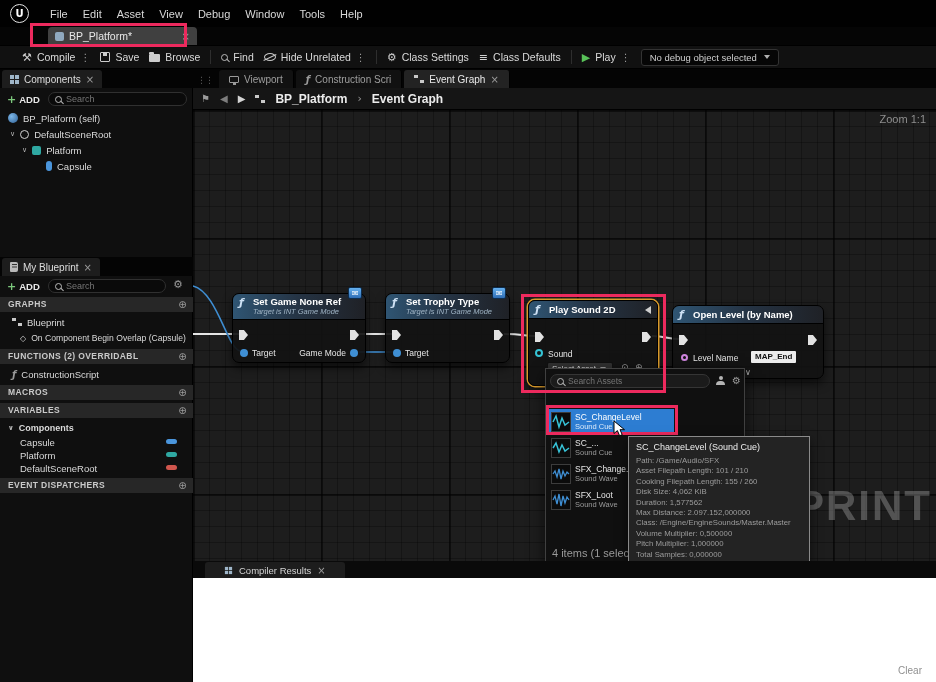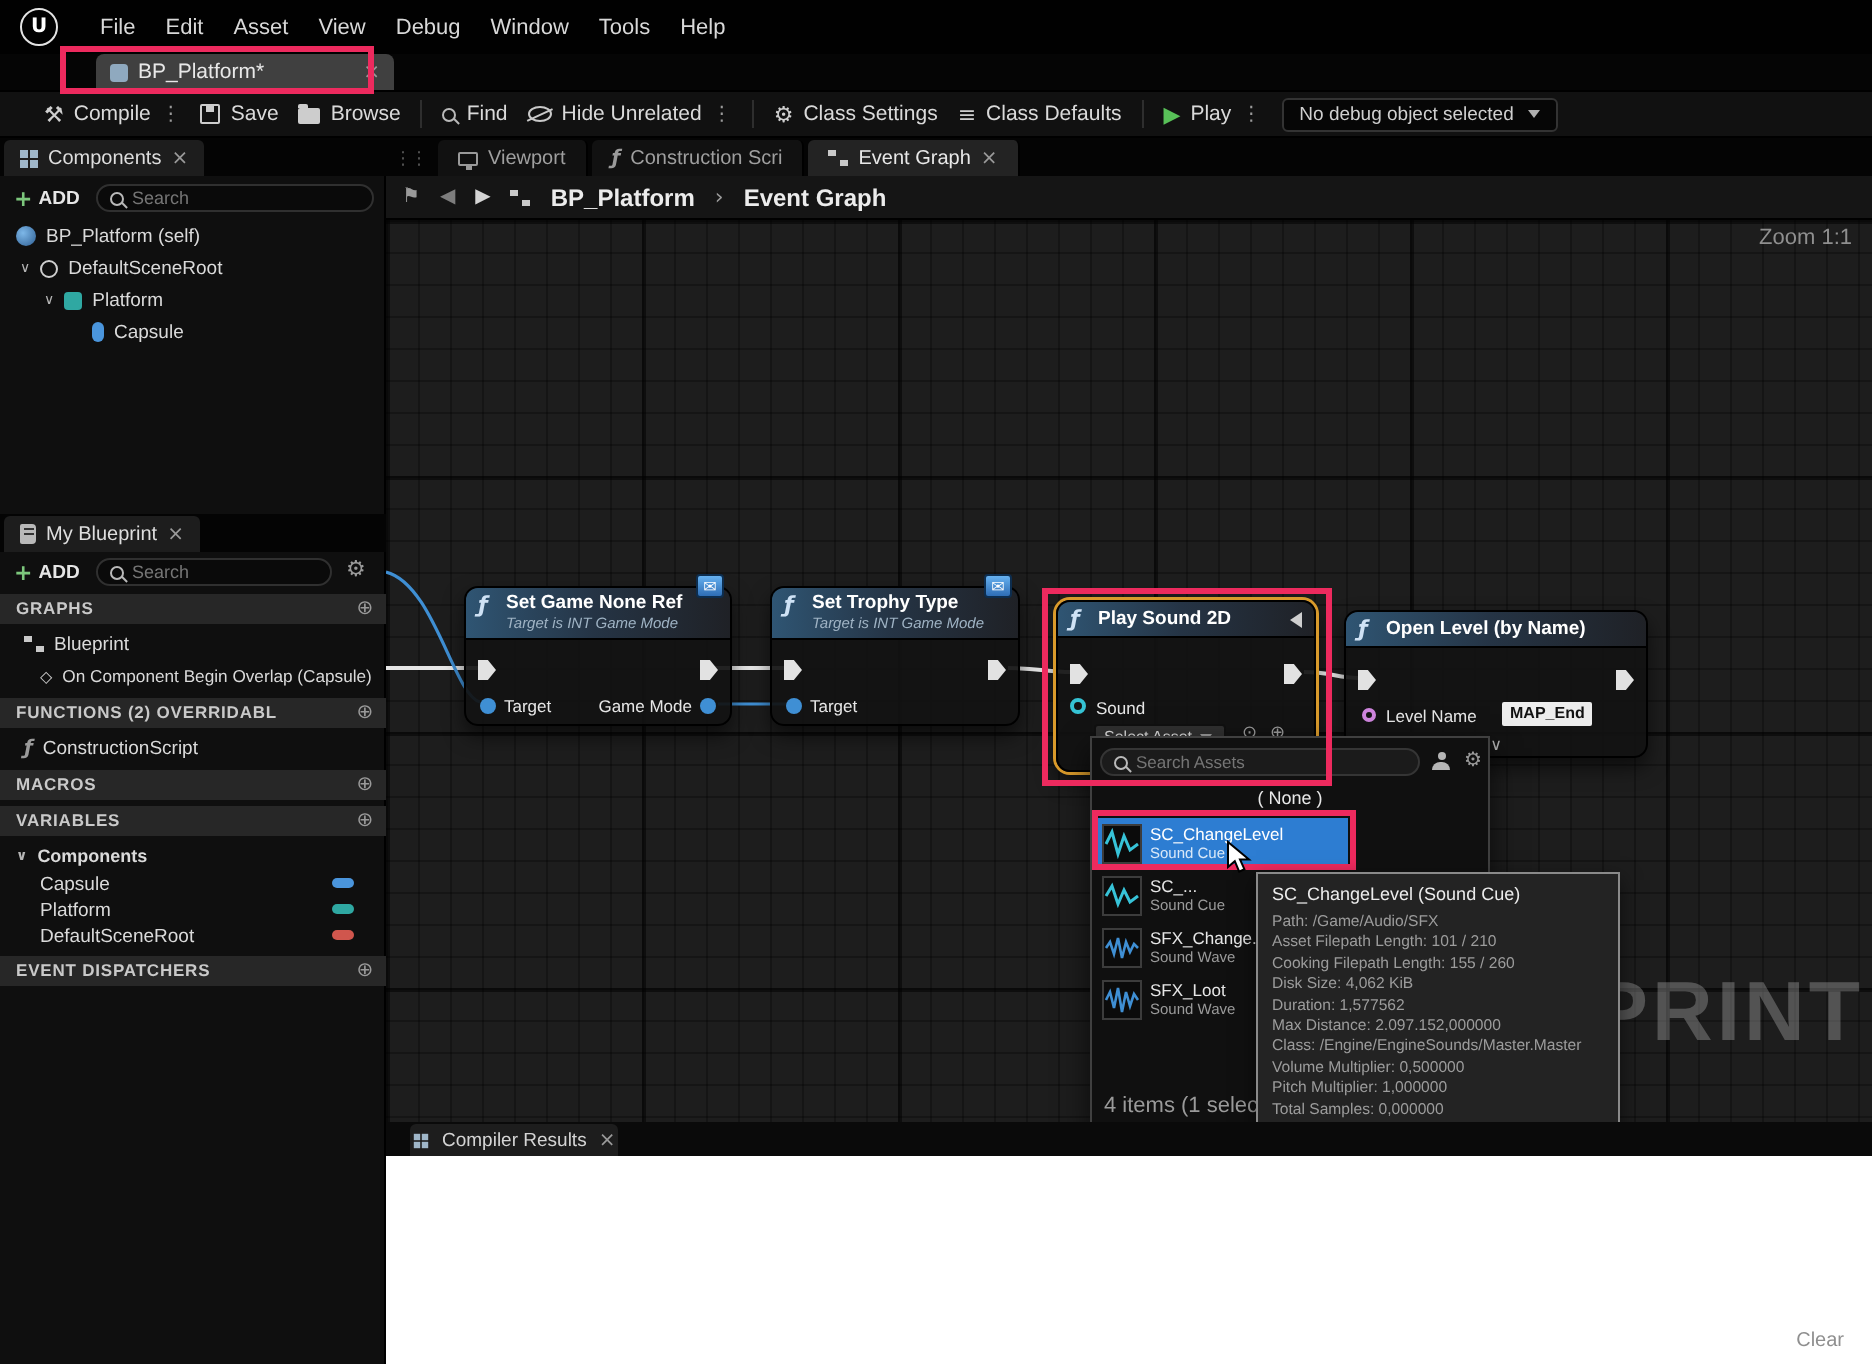--- a/index.html
+++ b/index.html
@@ -124,21 +124,21 @@
 .ttip{position:absolute;left:435px;top:326px;width:182px;background:#232323;border:1px solid #8a8a8a;box-shadow:0 4px 10px rgba(0,0,0,.55);z-index:30;padding:5px 7px 6px}
 .ttitle{font-size:9px;color:#ececec;margin-bottom:4px;white-space:nowrap}
 .tline{font-size:7.8px;color:#9c9c9c;line-height:10.4px;white-space:nowrap}
 
 
 .annbox{position:absolute;border:3px solid var(--ann);z-index:25;pointer-events:none}
 .cursor{position:absolute;z-index:40}
 
 
 .compstrip{position:absolute;left:193px;top:561px;width:743px;height:17px;background:#0a0a0a;z-index:30}
-.comptab{position:absolute;left:12px;top:1px;height:16px;background:#1d1d1d;border-radius:3px 3px 0 0;display:flex;align-items:center;gap:6px;padding:0 1px;font-size:9.5px;color:#d4d4d4}
+.comptab{position:absolute;left:12px;top:1px;height:16px;background:#1d1d1d;border-radius:3px 3px 0 0;display:flex;align-items:center;gap:6px;padding:0 19px;font-size:9.5px;color:#d4d4d4}
 .bottompanel{position:absolute;left:193px;top:578px;width:743px;height:104px;background:#ffffff;z-index:29}
 .clearbtn{position:absolute;right:14px;bottom:6px;font-size:10px;color:#8f8f8f}
 </style>
 </head>
 <body>
 
 <div class="menubar">
   <div class="logo glyph">U</div>
   <span class="menu-item">File</span>
   <span class="menu-item">Edit</span>
@@ -408,21 +408,20 @@
 
   <div class="picker">
     <div class="psearch">
       <span class="icon-mag"></span>
       <input placeholder="Search Assets" style="">
     </div>
     <div class="pickicons" style="left:170px">
       <span class="icon-person"></span>
       <span class="glyph" style="font-size:10px;color:#9a9a9a">⚙</span>
     </div>
-    <div class="noneopt">( None )</div>
 
     <div class="pickrow sel" style="top:40px">
       <span class="wave">
         <svg width="18" height="18" viewBox="0 0 18 18">
             <polyline points="1,9 4,3 7,14 10,5 13,12 17,9" fill="none" stroke="#37c3d8" stroke-width="1.5"></polyline>
           </svg>
       </span>
       <span class="pname">SC_ChangeLevel</span>
       <span class="ptype">Sound Cue</span>
     </div>

